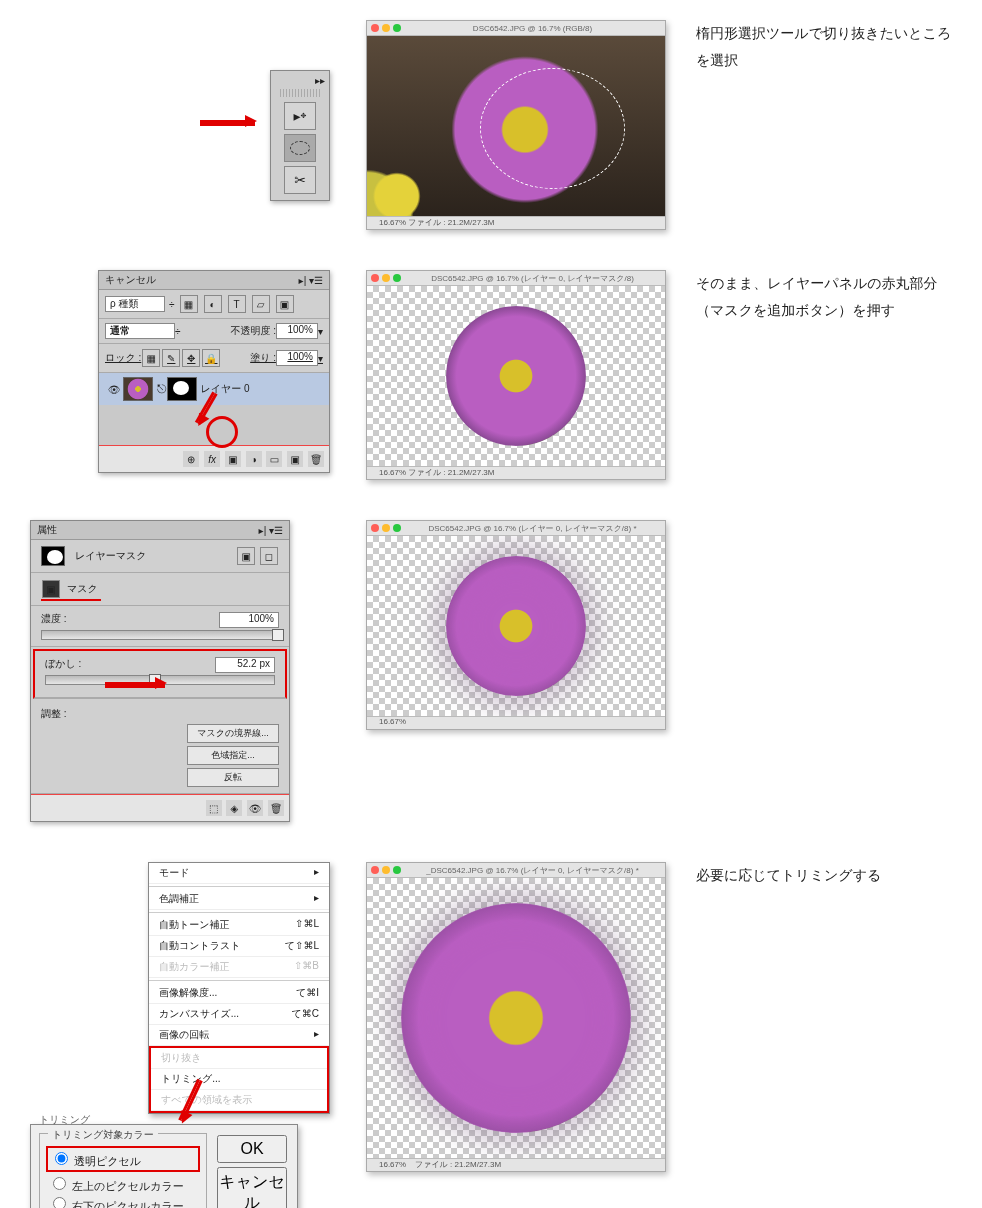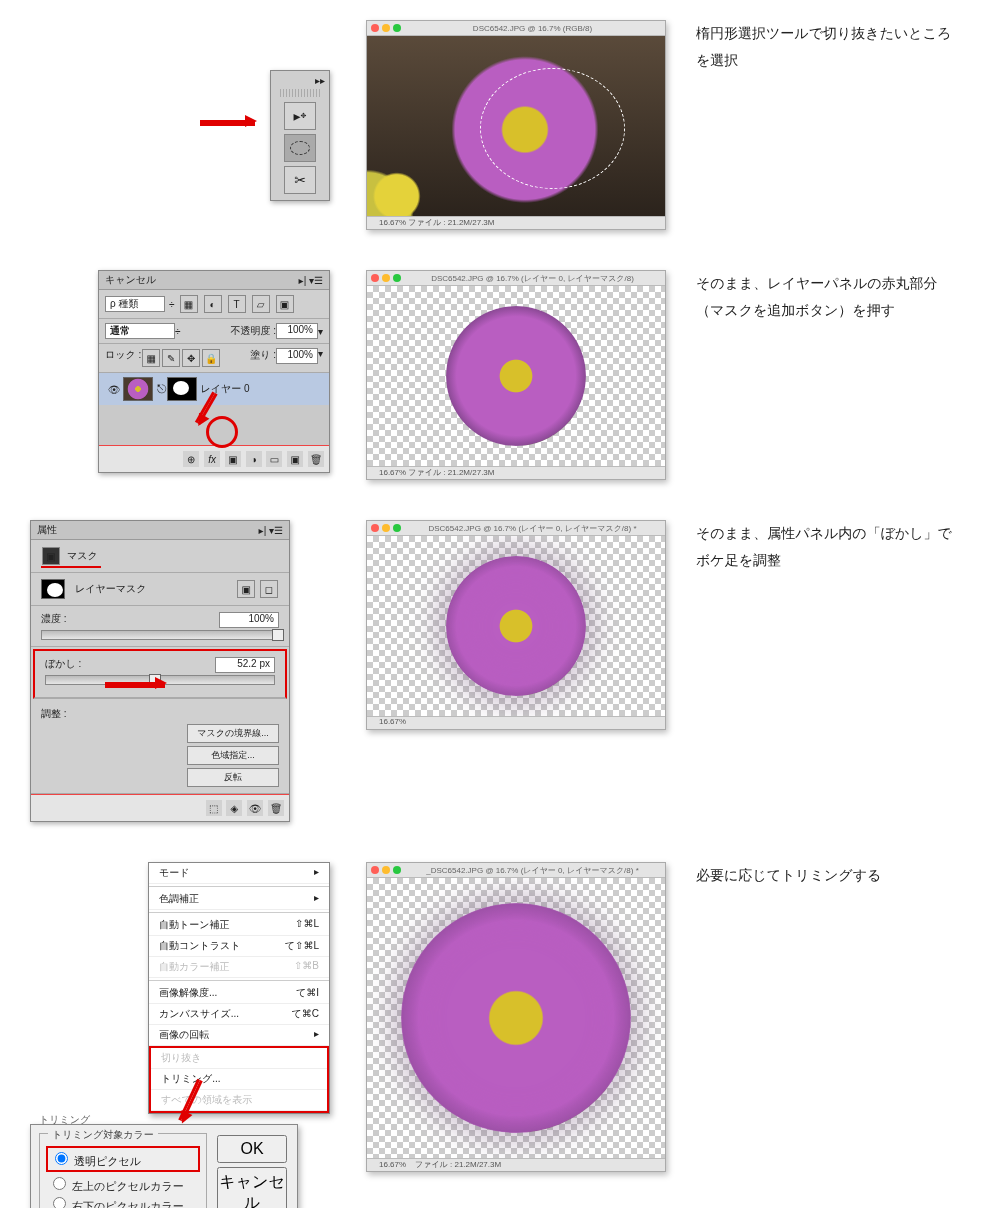--- a/index.html
+++ b/index.html
@@ -267,21 +267,21 @@
         <span class="ps-icon">▱</span>
         <span class="ps-icon">▣</span>
       </div>
       <div style="padding:4px 6px;border-bottom:1px solid #aaa;display:flex;align-items:center;">
         <span class="ps-field" style="text-align:left;width:60px;font-weight:bold;">通常</span>
           <span>÷</span>
         <span style="margin-left:auto;">不透明度 :</span>
         <span class="ps-field">100%</span>
           <span>▾</span>
       </div>
-      <div style="padding:4px 6px;border-bottom:1px solid #aaa;display:flex;align-items:flex-start;">
+      <div style="padding:4px 6px;border-bottom:1px solid #aaa;display:flex;align-items:center;text-decoration:underline;">
         <span>ロック :</span>
         <span class="ps-icon">▦</span>
         <span class="ps-icon">✎</span>
         <span class="ps-icon">✥</span>
         <span class="ps-icon">🔒</span>
         <span style="margin-left:auto;">塗り :</span>
         <span class="ps-field">100%</span>
           <span>▾</span>
       </div>
 
@@ -329,31 +329,31 @@
 </div>
 
 <div class="row">
   <div class="col-left">
     <div class="ps-panel props" style="width:258px;">
       <div class="bar">
         <span>属性</span>
         <span>▸| ▾☰</span>
       </div>
       <div class="section" style="display:flex;align-items:center;gap:6px;">
-        <span class="ps-icon" style="background:#333;">▣</span>
-        <span>マスク</span>
-        <div style="position:absolute;margin-top:22px;width:60px;height:2px;background:#e00000;"></div>
-      </div>
-      <div class="section" style="display:flex;align-items:center;gap:6px;">
         <span class="thumb mask" style="width:22px;height:18px;"></span>
         <span>レイヤーマスク</span>
         <span style="margin-left:auto;">
           <span class="ps-icon">▣</span>
           <span class="ps-icon">◻</span>
         </span>
+      </div>
+      <div class="section" style="display:flex;align-items:center;gap:6px;">
+        <span class="ps-icon" style="background:#333;">▣</span>
+        <span>マスク</span>
+        <div style="position:absolute;margin-top:22px;width:60px;height:2px;background:#e00000;"></div>
       </div>
       <div class="section">
         <label>濃度 :</label>
         <span class="ps-field" style="float:right;width:50px;">100%</span>
         <div class="slider">
           <div class="handle" style="left:100%;"></div>
         </div>
       </div>
 
       <div class="section redbox" style="border-width:2px;margin:2px;">
@@ -389,21 +389,20 @@
         <span class="tl-btn tl-grn"></span>
         <span class="mac-title">DSC6542.JPG @ 16.7% (レイヤー 0, レイヤーマスク/8) *</span>
       </div>
       <div class="checker flower-cut feather">
         <div class="disc"></div>
       </div>
       <div class="mac-status">16.67%</div>
     </div>
   </div>
 
-  <div class="col-right">そのまま、属性パネル内の「ぼかし」でボケ足を調整</div>
 </div>
 
 <div class="row">
   <div class="col-left row4-left">
 
     <div class="menu">
       <div class="mi">
           <span>モード</span>
           <span>▸</span>
         </div>

